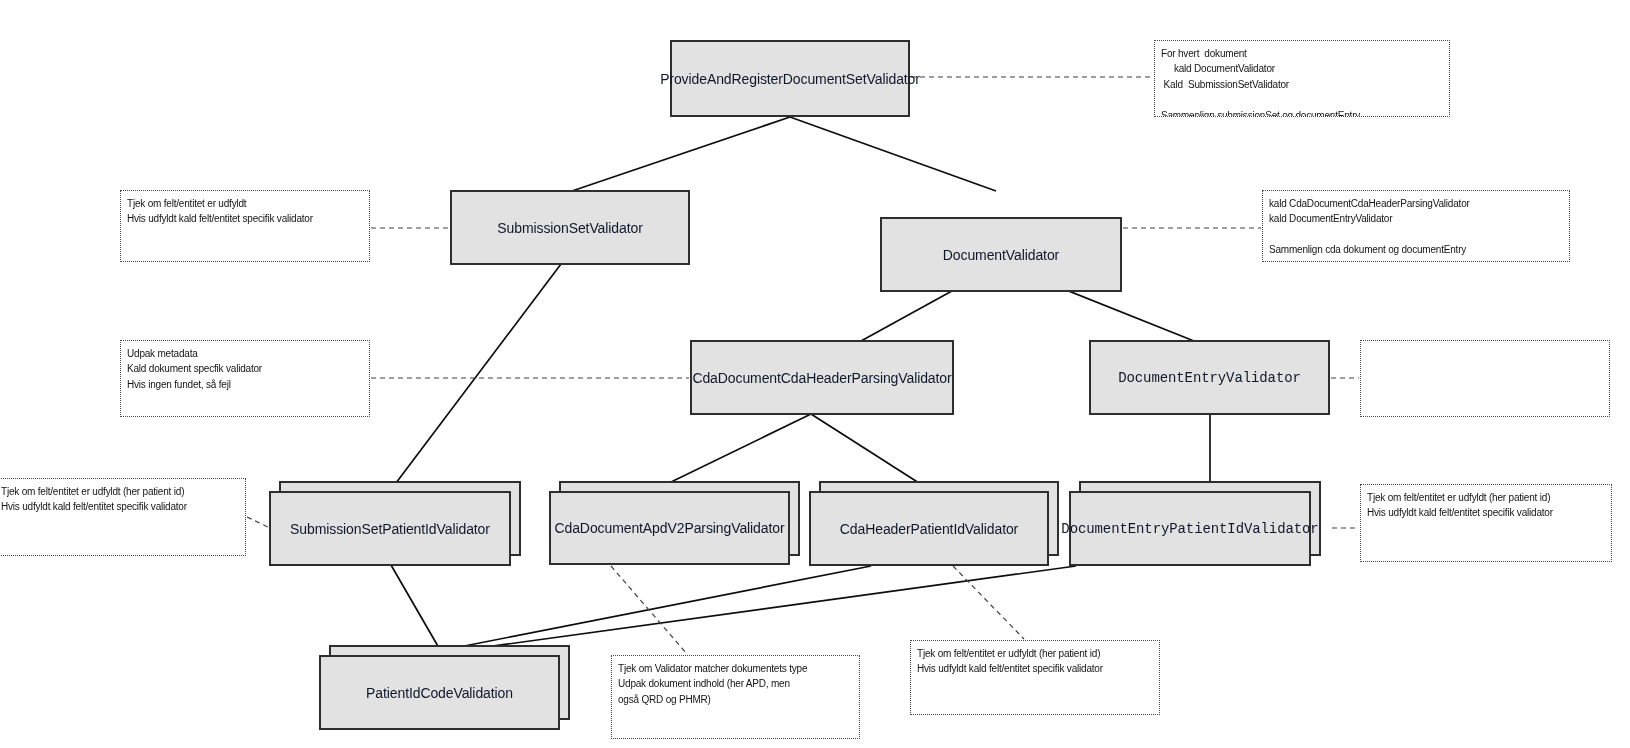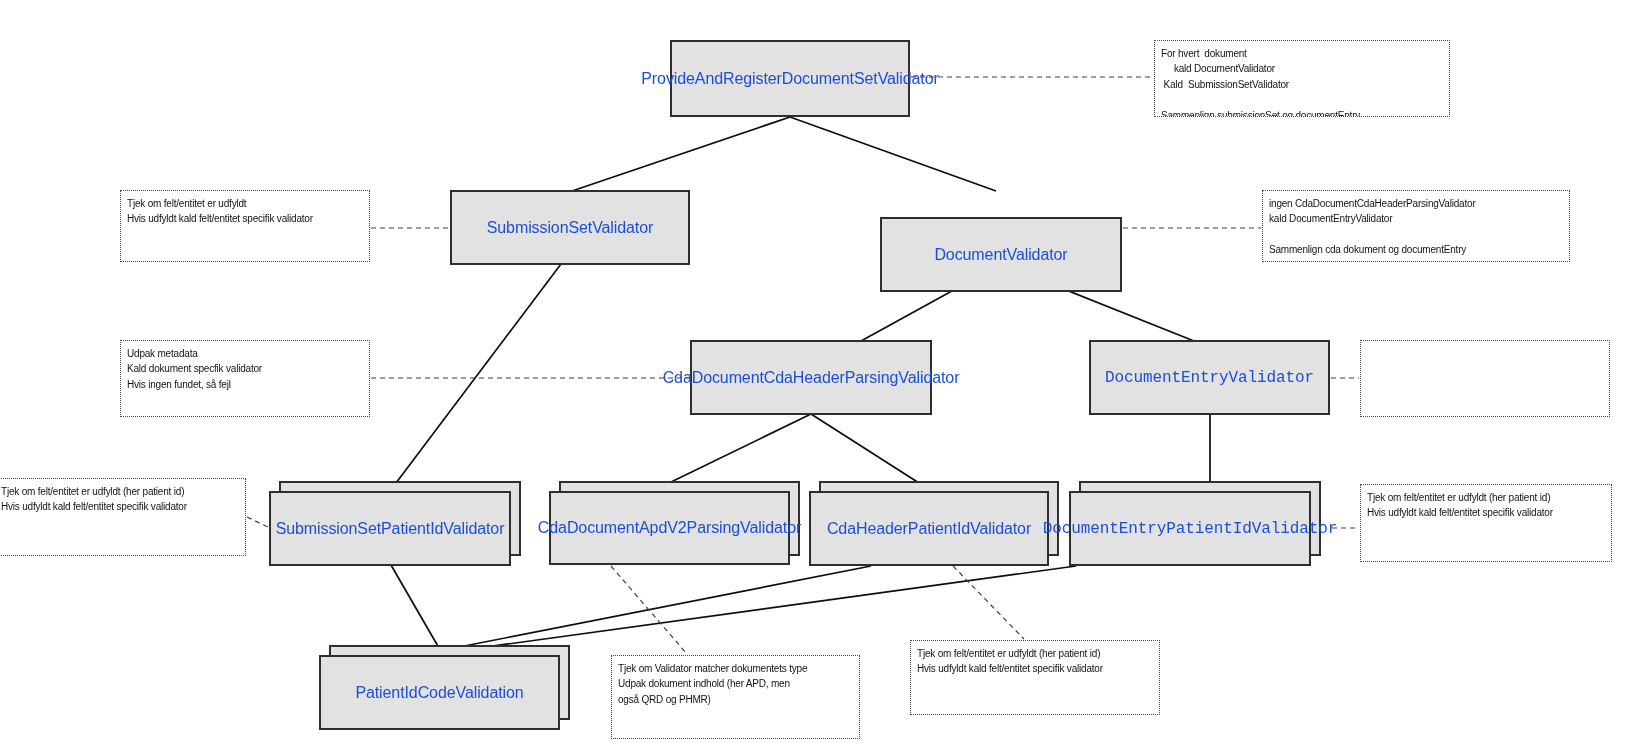--- a/index.html
+++ b/index.html
@@ -6,21 +6,21 @@
   #stage{
     position:relative;width:1630px;height:748px;background:#ffffff;
     font-family:"Liberation Sans",sans-serif;overflow:hidden;
   }
   #connectors{position:absolute;left:0;top:0;z-index:0;}
   #connectors line.s{stroke:#0c0c0c;stroke-width:1.7;}
   #connectors line.d{stroke:#3f3f3f;stroke-width:1.2;stroke-dasharray:5 4;}
   .node{
     position:absolute;background:#e2e2e2;border:2px solid #2e2e2e;
     box-sizing:border-box;display:flex;align-items:center;justify-content:center;
-    font-size:16px;letter-spacing:-0.1px;color:#1d4ed8;white-space:nowrap;z-index:2;
+    font-size:14px;letter-spacing:-0.1px;color:#0f172a;white-space:nowrap;z-index:2;
   }
   .node.shadow{z-index:1;}
   .note{
     position:absolute;border:1px dotted #4a4a4a;box-sizing:border-box;
     padding:5px 6px;font-size:10px;letter-spacing:-0.2px;line-height:15.4px;
     color:#141414;z-index:1;overflow:hidden;
   }
   .note .ln{white-space:pre;}
 </style>
 </head>
@@ -51,21 +51,21 @@
     </svg>
     <div class="node" style="left: 670px; top: 40px; width: 240px; height: 77px;">
       <span>ProvideAndRegisterDocumentSetValidator</span>
     </div>
     <div class="node" style="left: 450px; top: 190px; width: 240px; height: 75px;">
       <span>SubmissionSetValidator</span>
     </div>
     <div class="node" style="left: 880px; top: 190px; width: 242px; height: 75px; margin-top: 27px;">
       <span>DocumentValidator</span>
     </div>
-    <div class="node" style="left: 690px; top: 340px; width: 242px; height: 75px;">
+    <div class="node" style="left: 690px; top: 340px; width: 264px; height: 75px;">
       <span>CdaDocumentCdaHeaderParsingValidator</span>
     </div>
     <div class="node" style="left: 1089px; top: 340px; width: 241px; height: 75px; font-family: Liberation Mono, monospace;">
       <span>DocumentEntryValidator</span>
     </div>
     <div class="node shadow" style="left: 279px; top: 481px; width: 242px; height: 75px;"></div>
     <div class="node" style="left: 269px; top: 491px; width: 242px; height: 75px;">
       <span>SubmissionSetPatientIdValidator</span>
     </div>
     <div class="node shadow" style="left: 559px; top: 481px; width: 241px; height: 75px;"></div>
@@ -89,21 +89,21 @@
       <div class="ln">     kald DocumentValidator</div>
       <div class="ln"> Kald  SubmissionSetValidator</div>
       <div class="ln">&nbsp;</div>
       <div class="ln">Sammenlign submissionSet og documentEntry</div>
     </div>
     <div class="note" style="left: 120px; top: 190px; width: 250px; height: 72px;">
       <div class="ln">Tjek om felt/entitet er udfyldt</div>
       <div class="ln">Hvis udfyldt kald felt/entitet specifik validator</div>
     </div>
     <div class="note" style="left: 1262px; top: 190px; width: 308px; height: 72px;">
-      <div class="ln">ingen CdaDocumentCdaHeaderParsingValidator</div>
+      <div class="ln">kald CdaDocumentCdaHeaderParsingValidator</div>
       <div class="ln">kald DocumentEntryValidator</div>
       <div class="ln">&nbsp;</div>
       <div class="ln">Sammenlign cda dokument og documentEntry</div>
     </div>
     <div class="note" style="left: 120px; top: 340px; width: 250px; height: 77px;">
       <div class="ln">Udpak metadata</div>
       <div class="ln">Kald dokument specfik validator</div>
       <div class="ln">Hvis ingen fundet, så fejl</div>
     </div>
     <div class="note" style="left: 1360px; top: 340px; width: 250px; height: 77px;"></div>

